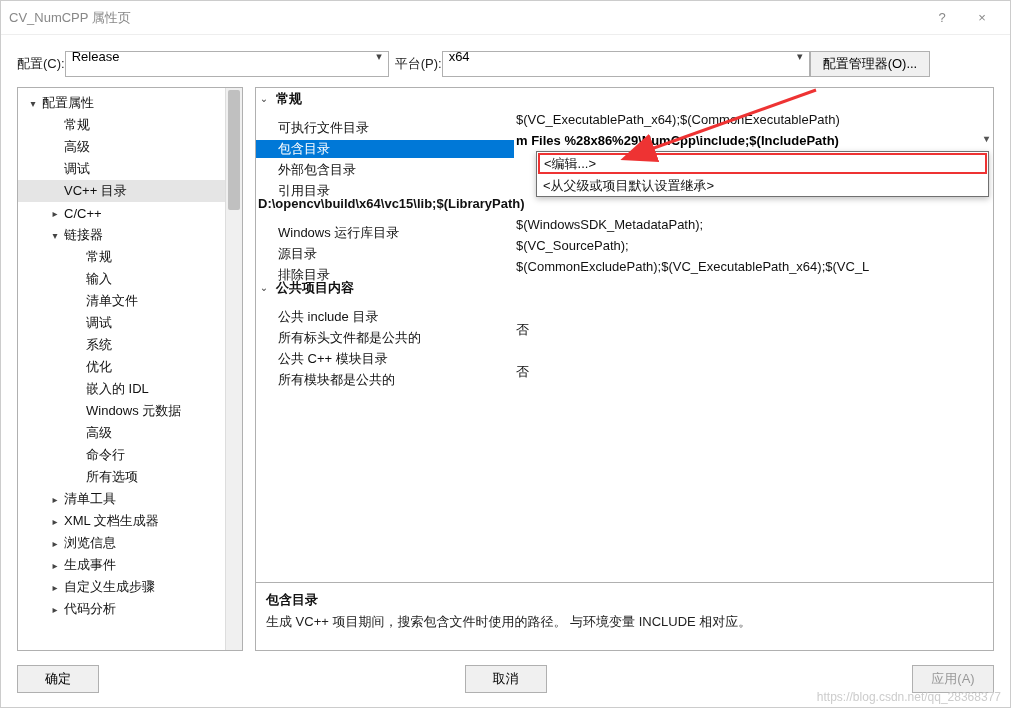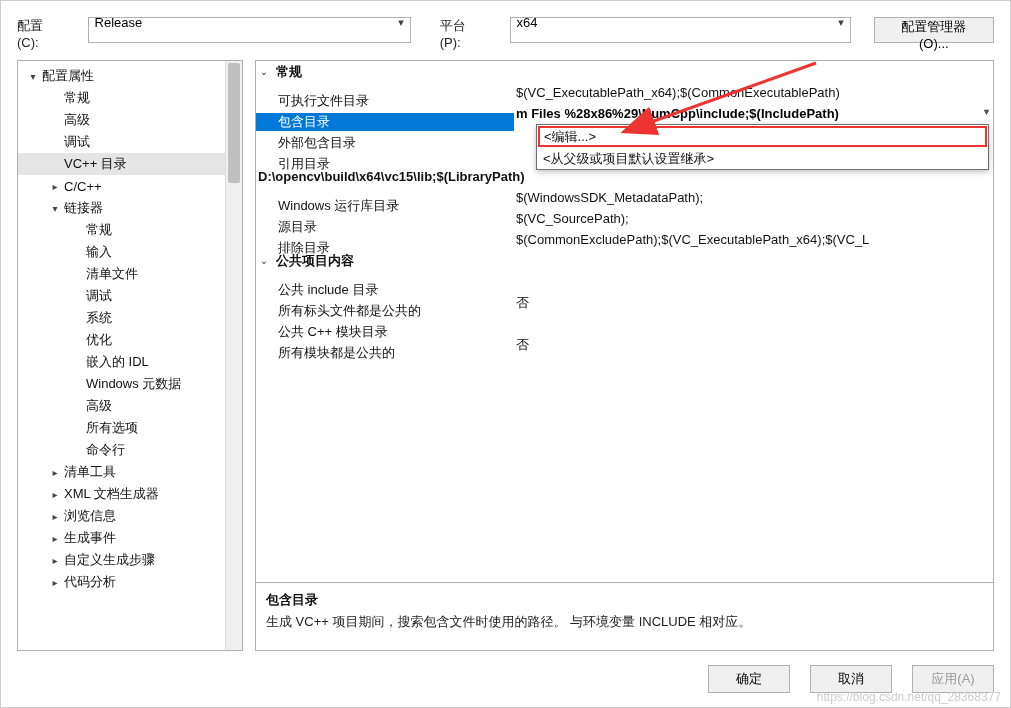--- a/index.html
+++ b/index.html
@@ -1,26 +1,26 @@
 <!DOCTYPE html>
 <html><head>
 <meta charset="utf-8">
 <style>
 * { box-sizing: border-box; margin: 0; padding: 0; font-family: "Microsoft YaHei", "Segoe UI", sans-serif; font-size: 13px; }
 body { background: #fff; }
 .dialog { width: 1011px; height: 708px; border: 1px solid #ccc; background: #fff; display: flex; flex-direction: column; }
 .titlebar { height: 34px; display: flex; align-items: center; padding: 0 8px; color: #888; border-bottom: 1px solid #eee; }
 .titlebar .spacer { flex: 1; }
 .titlebar .btn { width: 40px; height: 34px; display: flex; align-items: center; justify-content: center; color: #888; cursor: pointer; }
-.toolbar { padding: 16px 16px 10px 16px; display: flex; align-items: flex-start; gap: 23px; }
+.toolbar { padding: 16px 16px 10px 16px; display: flex; align-items: center; gap: 0; }
 .toolbar label { color: #222; }
 .select { height: 26px; border: 1px solid #b0b0b0; background: #fff; padding: 0 22px 16px 6px; position: relative; display: flex; align-items: center; }
 .select::after { content: "▾"; position: absolute; right: 6px; color: #444; font-size: 11px; }
 .sel-config { width: 324px; }
-.sel-platform { width: 342px; }
+.sel-platform { width: 368px; }
 .cfg-btn { height: 26px; border: 1px solid #b0b0b0; background: #f0f0f0; padding: 0 12px; cursor: pointer; }
 .main { flex: 1; display: flex; padding: 0 16px 0 16px; gap: 12px; min-height: 0; }
 .tree-wrap { width: 226px; border: 1px solid #b0b0b0; display: flex; flex-direction: column; }
 .tree { flex: 1; overflow: hidden; padding: 4px 0; position: relative; }
 .tree-scroll { position: absolute; right: 0; top: 0; bottom: 0; width: 17px; background: #f0f0f0; border-left: 1px solid #ddd; }
 .tree-scroll .thumb { position: absolute; left: 2px; right: 2px; top: 2px; height: 120px; background: #c0c0c0; border-radius: 2px; }
 .tnode { display: flex; align-items: center; height: 22px; padding-left: 6px; cursor: pointer; }
 .exp { width: 14px; height: 14px; display: flex; align-items: center; justify-content: center; font-size: 10px; color: #444; }
 .tlabel { padding-left: 2px; color: #111; white-space: nowrap; }
 .tnode.sel { background: #e5e5e5; }
@@ -38,31 +38,37 @@
 .grow.selrow .gkey { background: #0078d7; color: #fff; }
 .grow.selrow .gval { background: #fff; color: #000; font-weight: bold; }
 .grow.selrow .gval-dd { position: relative; padding-right: 18px; }
 .grow.selrow .gval-dd::after { content: "▾"; position: absolute; right: 4px; color: #555; font-size: 10px; }
 .dropdown { position: absolute; left: 280px; top: 63px; right: 4px; background: #fff; border: 1px solid #707070; box-shadow: 0 2px 6px rgba(0,0,0,0.25); z-index: 5; }
 .ddrow { height: 21px; display: flex; align-items: center; padding: 0 6px; color: #111; }
 .ddrow.edit { border: 2px solid #e33; margin: 1px; padding: 8px 4px; }
 .desc { border: 1px solid #b0b0b0; border-top: none; padding: 8px 10px; height: 68px; }
 .desc .title { font-weight: bold; margin-bottom: 4px; color: #111; }
 .desc .body { color: #222; }
-.footer { padding: 14px 16px; display: flex; justify-content: flex-end; gap: 20px; }
+.footer { padding: 14px 16px; display: flex; justify-content: space-between; gap: 20px; }
 .fbtn { height: 28px; min-width: 82px; border: 1px solid #b0b0b0; background: #f0f0f0; cursor: pointer; padding: 0 14px; }
 .fbtn.disabled { color: #999; }
 .watermark { position: absolute; right: 10px; bottom: 4px; color: #ccc; font-size: 12px; user-select: none; }
 .arrow-svg { position: absolute; top: 0; left: 0; pointer-events: none; z-index: 10; }
 </style>
 </head>
 <body>
 
 <div class="dialog">
 
+  <div class="titlebar">
+    <span>CV_NumCPP 属性页</span>
+    <span class="spacer"></span>
+    <div class="btn">?</div>
+    <div class="btn">×</div>
+  </div>
 
   <div class="toolbar">
     <label>配置(C):</label>
     <div class="select sel-config">
       <span>Release</span>
     </div>
     <label style="margin-left:6px;">平台(P):</label>
     <div class="select sel-platform">
       <span>x64</span>
     </div>
@@ -132,25 +138,25 @@
           <div class="tnode l2">
             <span class="exp"></span>
             <span class="tlabel">Windows 元数据</span>
           </div>
           <div class="tnode l2">
             <span class="exp"></span>
             <span class="tlabel">高级</span>
           </div>
           <div class="tnode l2">
             <span class="exp"></span>
+            <span class="tlabel">命令行</span>
+          </div>
+          <div class="tnode l2">
+            <span class="exp"></span>
             <span class="tlabel">所有选项</span>
-          </div>
-          <div class="tnode l2">
-            <span class="exp"></span>
-            <span class="tlabel">命令行</span>
           </div>
           <div class="tnode l1">
             <span class="exp">▸</span>
             <span class="tlabel">清单工具</span>
           </div>
           <div class="tnode l1">
             <span class="exp">▸</span>
             <span class="tlabel">XML 文档生成器</span>
           </div>
           <div class="tnode l1">

